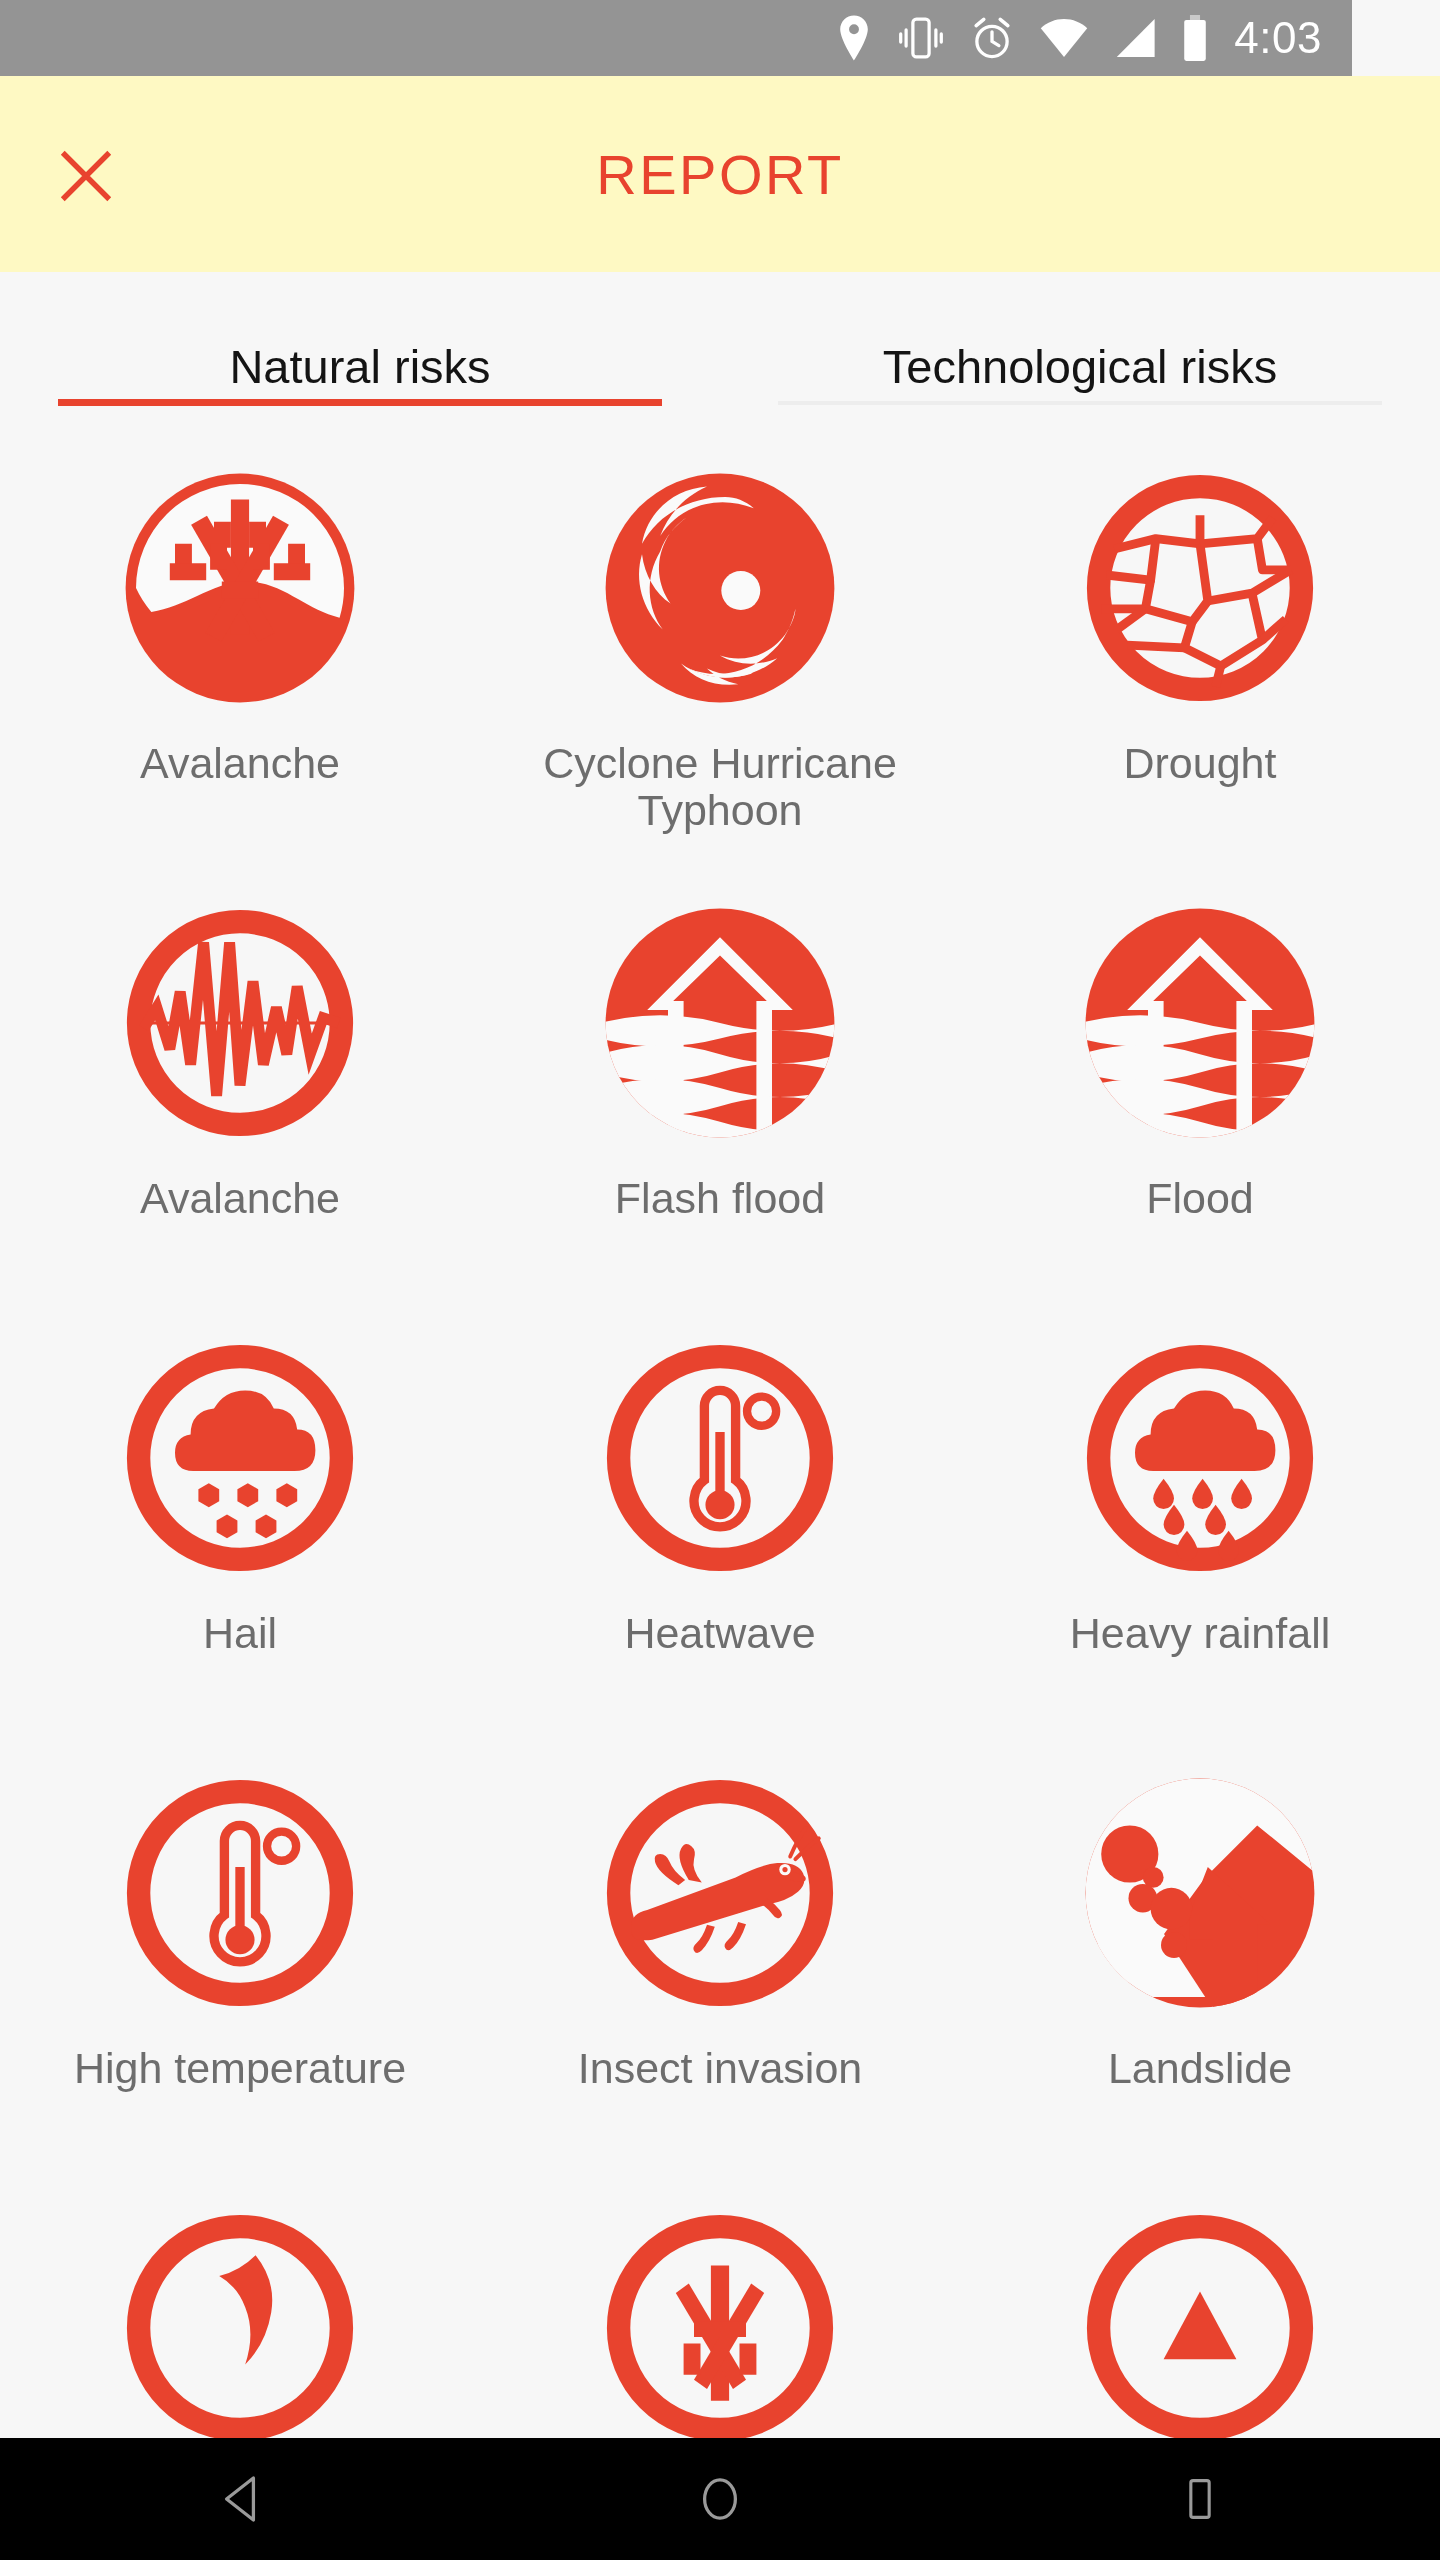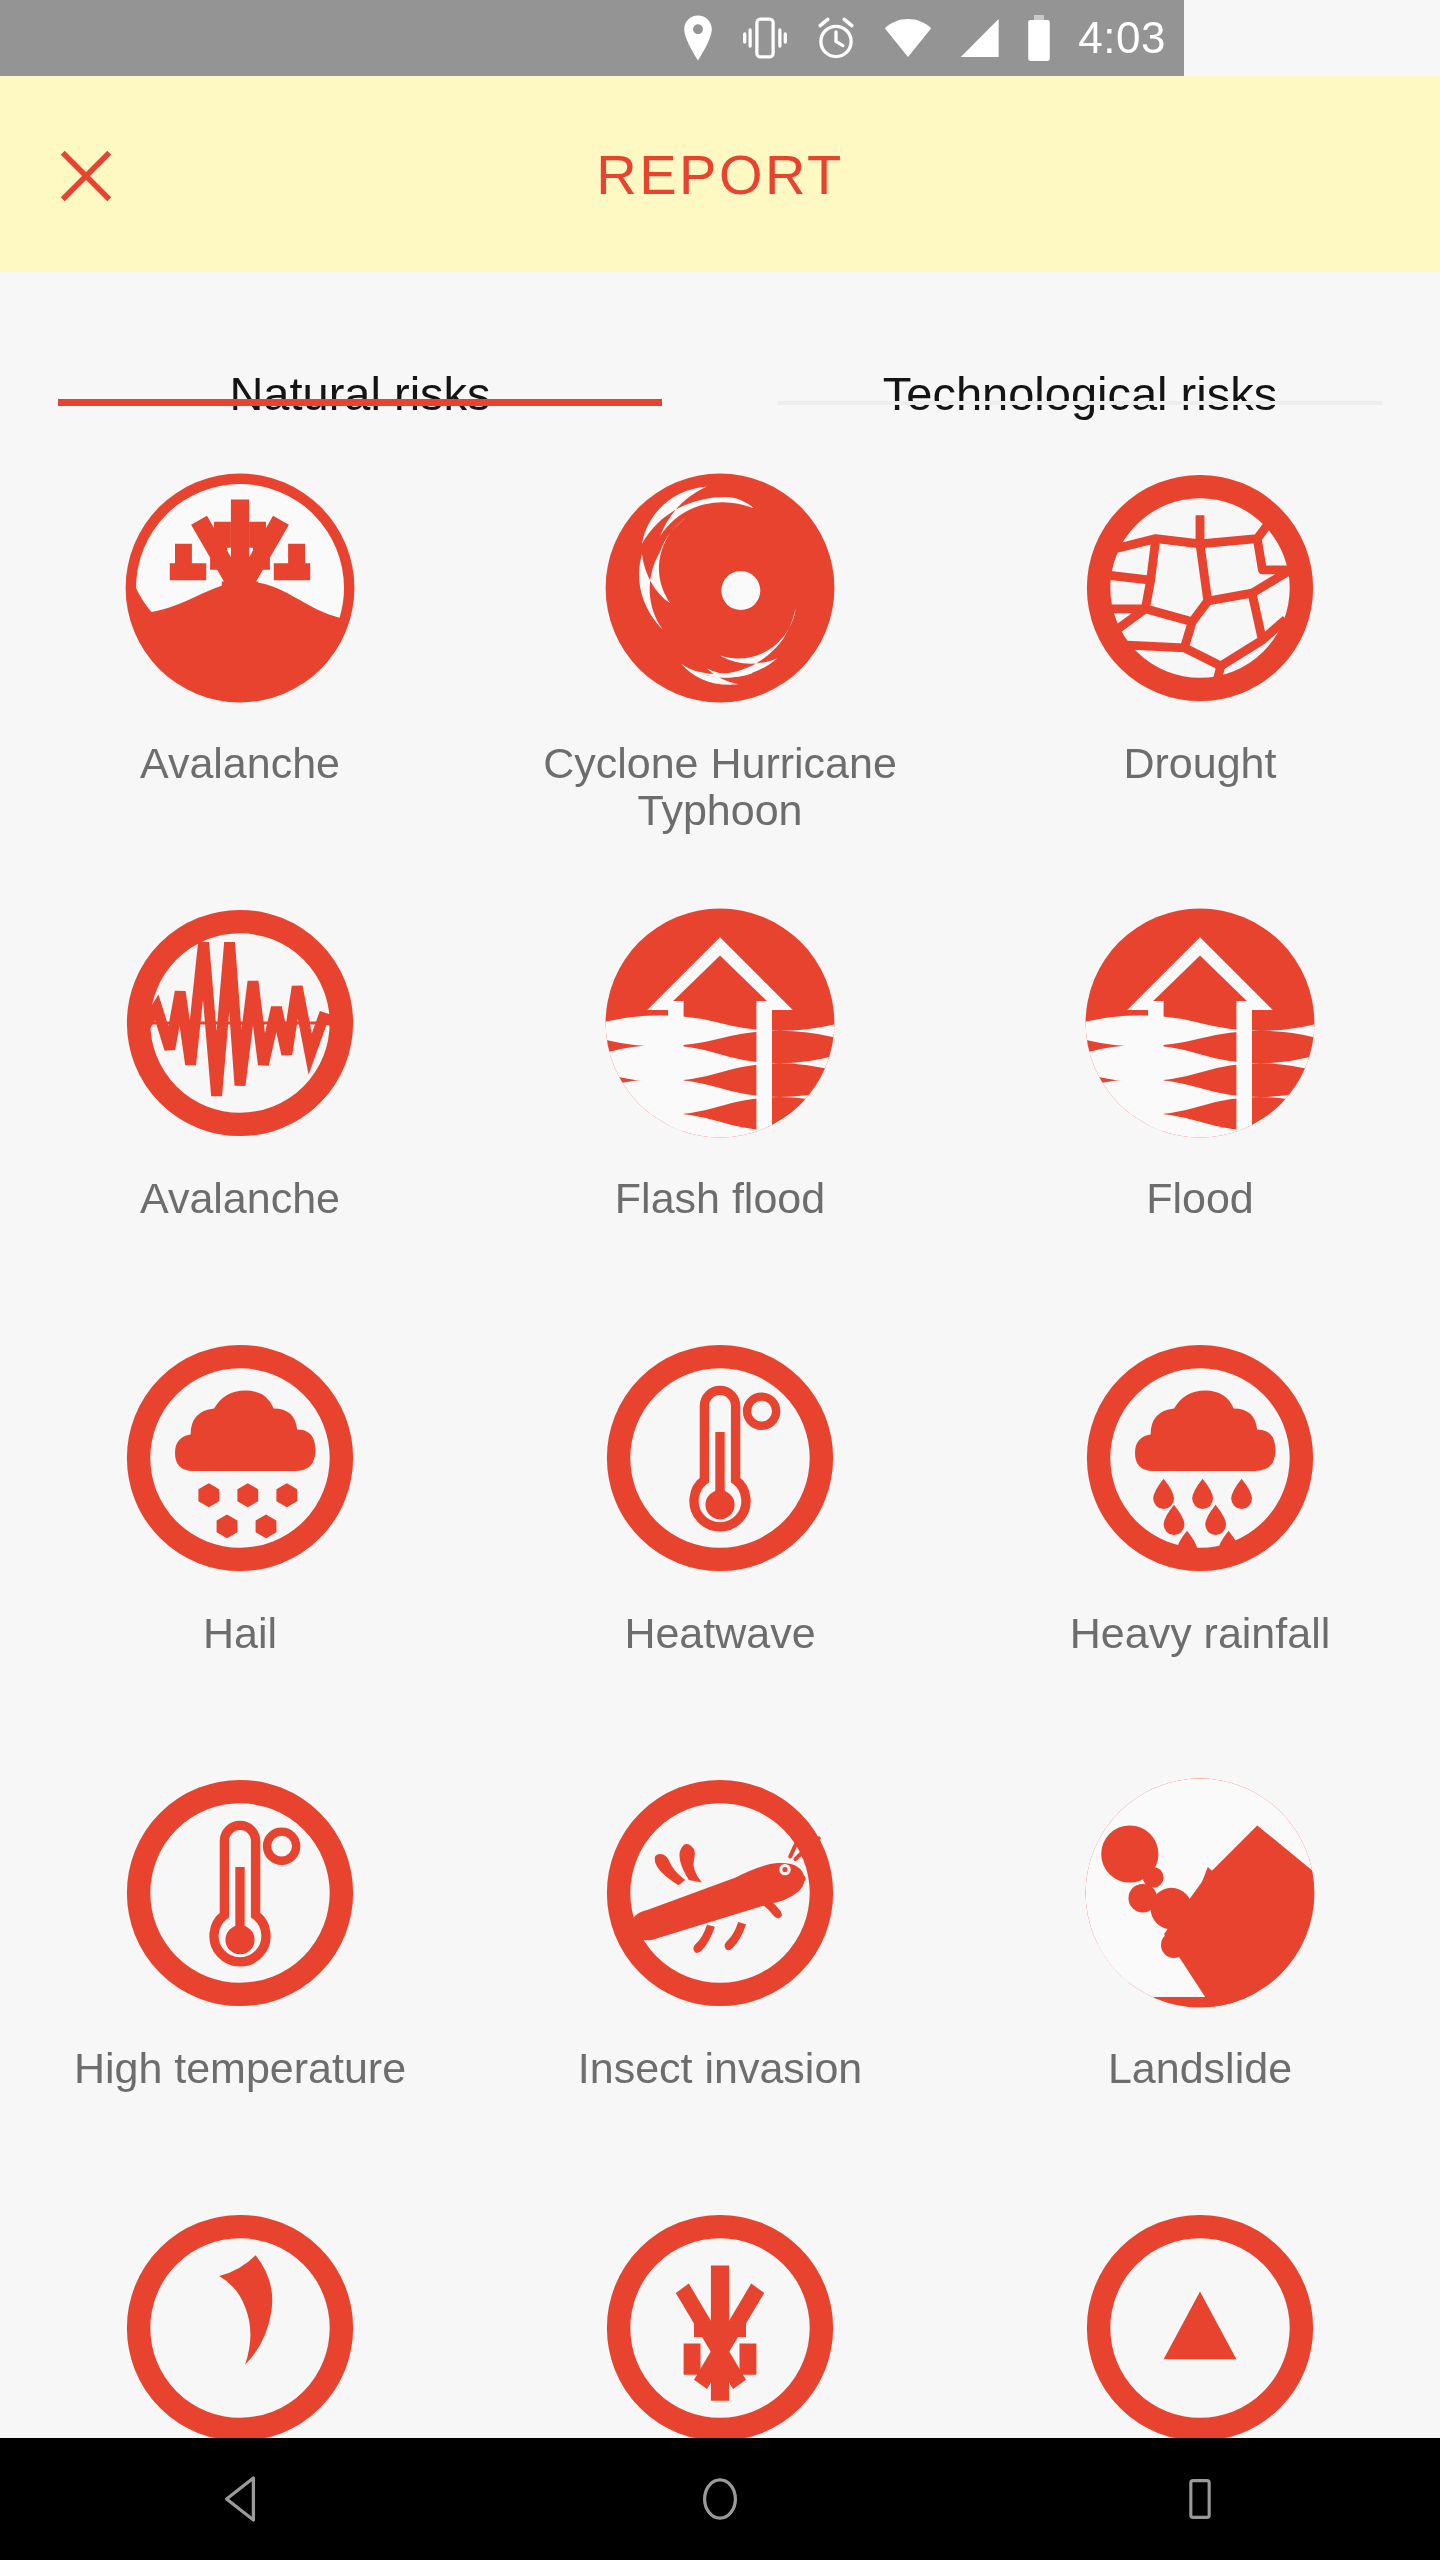--- a/index.html
+++ b/index.html
@@ -6,24 +6,24 @@
   html, body {
     width:1440px; height:2560px;
     background:#f7f7f7;
     font-family:"Liberation Sans", sans-serif;
     overflow:hidden;
   }
   #screen { position:relative; width:1440px; height:2560px; background:#f7f7f7; }
 
   
   #status-bar {
-    position:absolute; top:0; left:0; width:1184px; height:76px;
+    position:absolute; top:0; left:0; width:1352px; height:76px;
     background:#949494;
     display:flex; align-items:center; justify-content:flex-end;
-    padding-right:18px;
+    padding-right:30px;
   }
   #status-icons { display:flex; align-items:center; gap:26px; }
   .sb-ico { display:block; }
   #status-clock {
     color:#ffffff; font-size:44px; font-weight:400;
     margin-left:26px; letter-spacing:.5px; line-height:1;
   }
 
   
   #app-bar {
@@ -42,21 +42,21 @@
     letter-spacing:2.5px;
   }
 
   
   #tab-bar {
     position:absolute; top:272px; left:0; width:1440px; height:148px;
     background:#f7f7f7; display:flex;
   }
   .tab {
     flex:1; position:relative;
-    display:flex; align-items:flex-end; justify-content:center;
+    display:flex; align-items:center; justify-content:center;
     padding-top:42px; cursor:pointer;
   }
   .tab-label { font-size:47px; color:#141414; font-weight:400; line-height:1.1; }
   .tab-underline {
     position:absolute; bottom:14px; left:58px; right:58px; height:7px;
     background:transparent;
   }
   .tab.active .tab-underline { background:#e8432e; }
   .tab.inactive .tab-underline { background:#ededed; height:4px; bottom:15px; }
 

